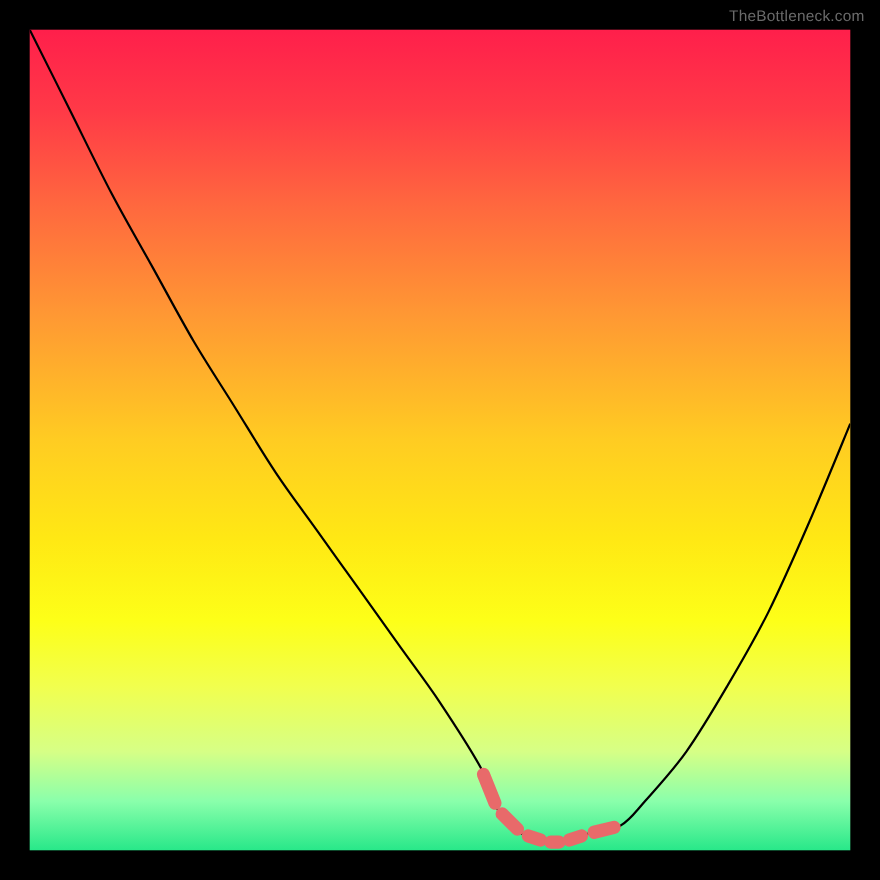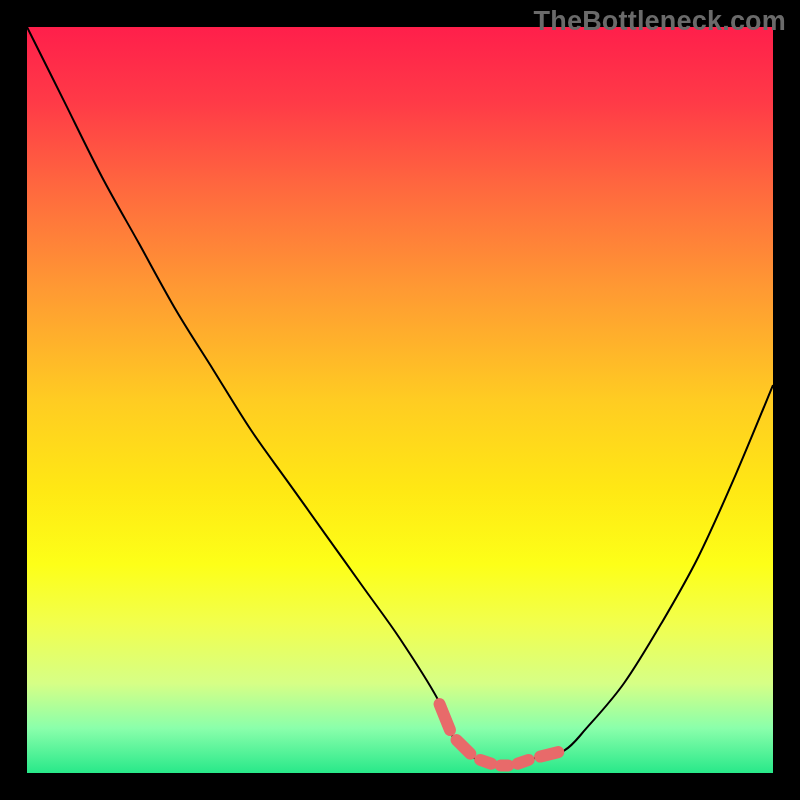--- a/index.html
+++ b/index.html
@@ -31,22 +31,22 @@
       #8affab 94%,
       #28e889 100%
     );
   }
 
   .watermark {
     position: absolute;
     top: 6px;
     right: 14px;
     color: #6a6a6a;
-    font-size: 27px;
-    font-weight: 700;
+    font-size: 14px;
+    font-weight: 400;
     letter-spacing: 0.2px;
   }
 
   svg.plot {
     position: absolute;
     left: 0;
     top: 0;
     width: 746px;
     height: 746px;
   }

